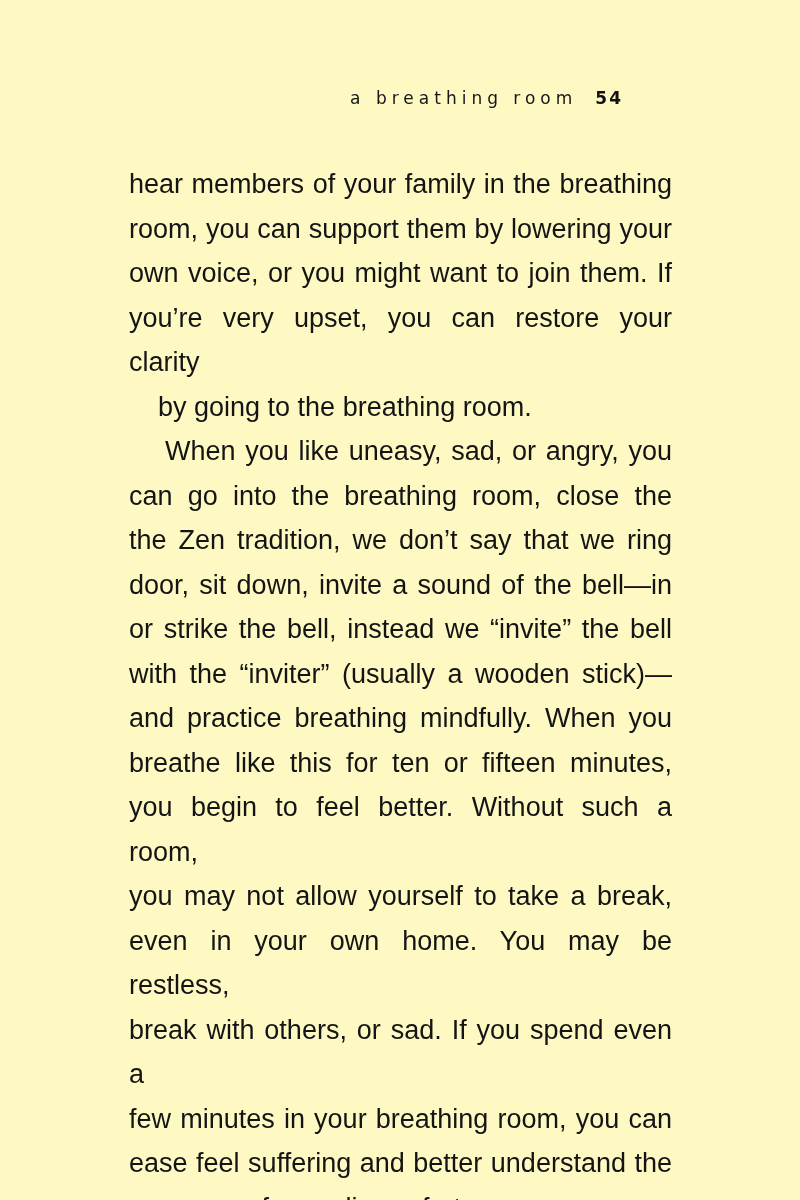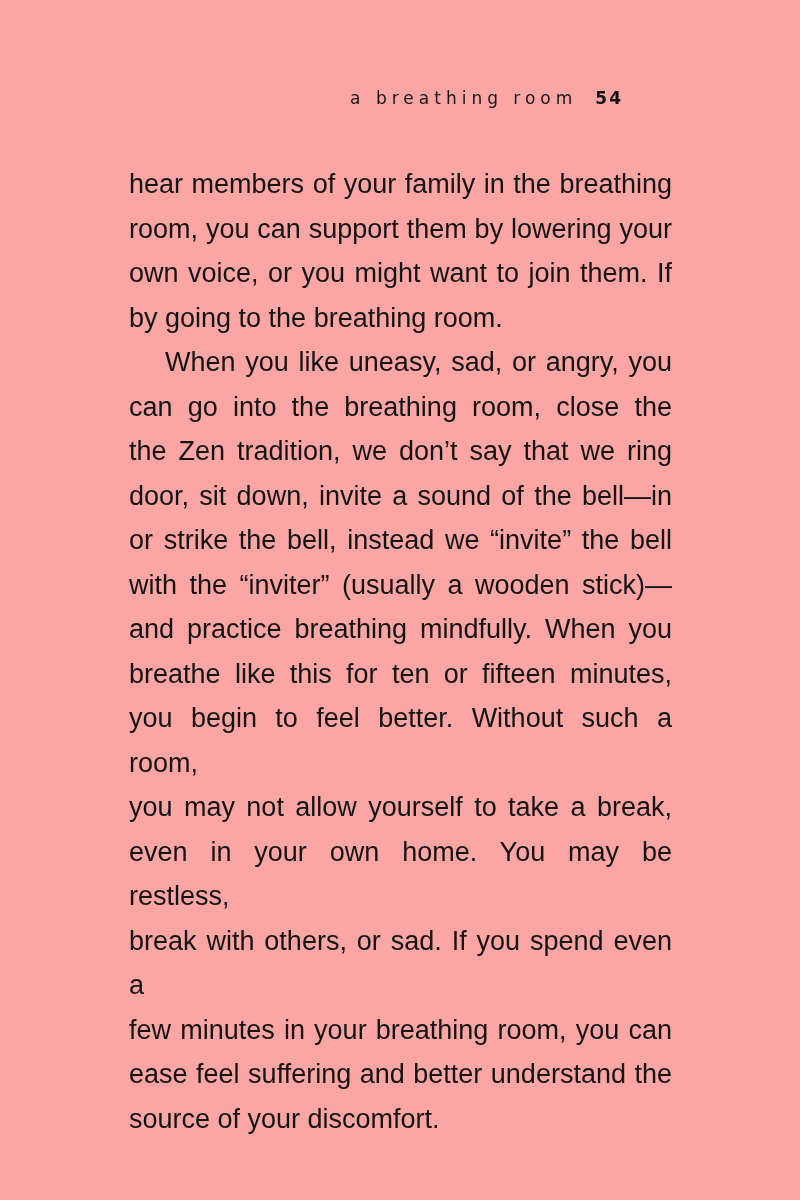--- a/index.html
+++ b/index.html
@@ -3,21 +3,21 @@
 <meta charset="utf-8">
 <style>
   html, body {
     margin: 0;
     padding: 0;
   }
   .page {
     position: relative;
     width: 800px;
     height: 1200px;
-    background: #fca5a5;
+    background: #fef9c3;
     overflow: hidden;
     color: #141414;
   }
   .running-header {
     position: absolute;
     top: 88px;
     right: 177px;
     display: flex;
     align-items: baseline;
     font-family: "DejaVu Sans", sans-serif;
@@ -47,20 +47,21 @@
     color: #141414;
   }
   .line {
     text-align: justify;
     text-align-last: justify;
     text-justify: inter-word;
     white-space: normal;
   }
   .line.last {
     text-align-last: left;
+    margin-left: 29px;
   }
   .line.indent {
     text-indent: 36px;
   }
 </style>
 </head>
 <body>
 
 <div class="page">
 
@@ -68,20 +69,21 @@
     <span class="running-title">a breathing room</span>
     <span class="page-number">54</span>
   </div>
 
   <div class="text-block">
 
     <div class="paragraph">
       <div class="line">hear members of your family in the breathing</div>
       <div class="line">room, you can support them by lowering your</div>
       <div class="line">own voice, or you might want to join them. If</div>
+      <div class="line">you’re very upset, you can restore your clarity</div>
       <div class="line last">by going to the breathing room.</div>
     </div>
 
     <div class="paragraph">
       <div class="line indent">When you like uneasy, sad, or angry, you</div>
       <div class="line">can go into the breathing room, close the</div>
       <div class="line">the Zen tradition, we don’t say that we ring</div>
       <div class="line">door, sit down, invite a sound of the bell—in</div>
       <div class="line">or strike the bell, instead we “invite” the bell</div>
       <div class="line">with the “inviter” (usually a wooden stick)—</div>

